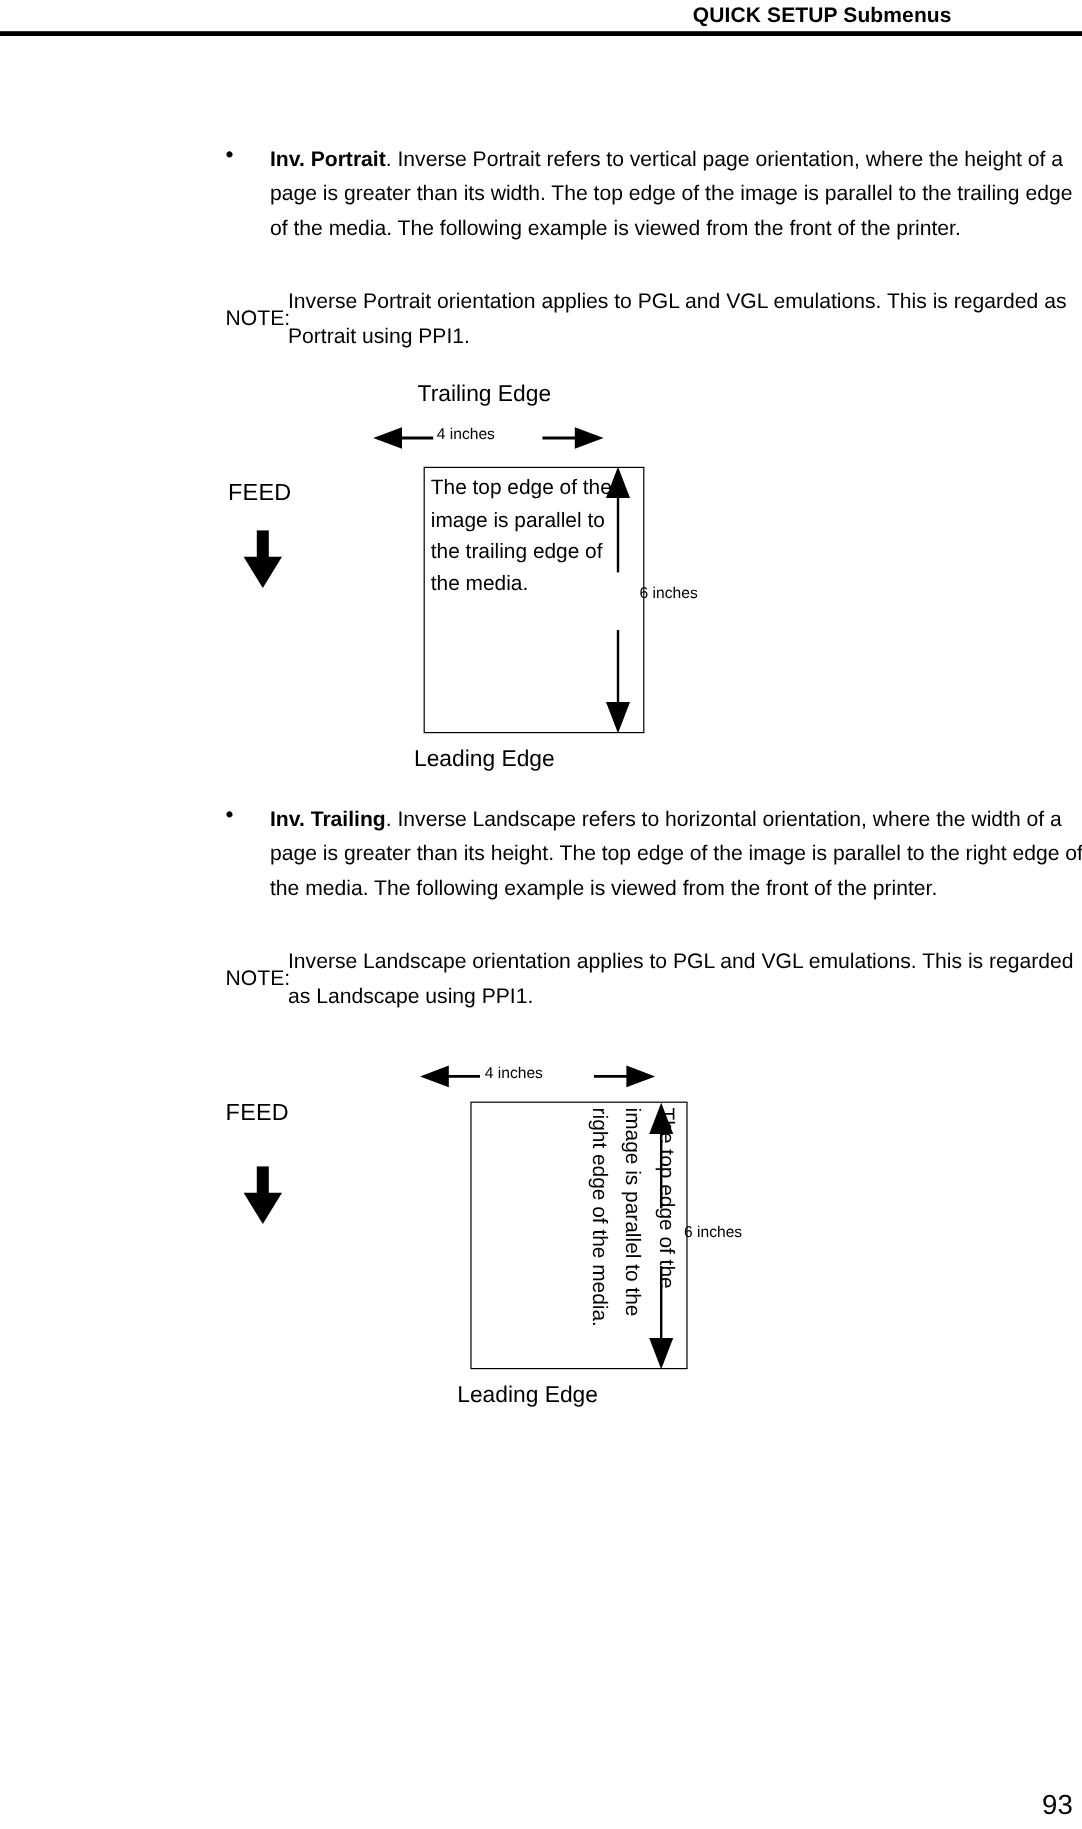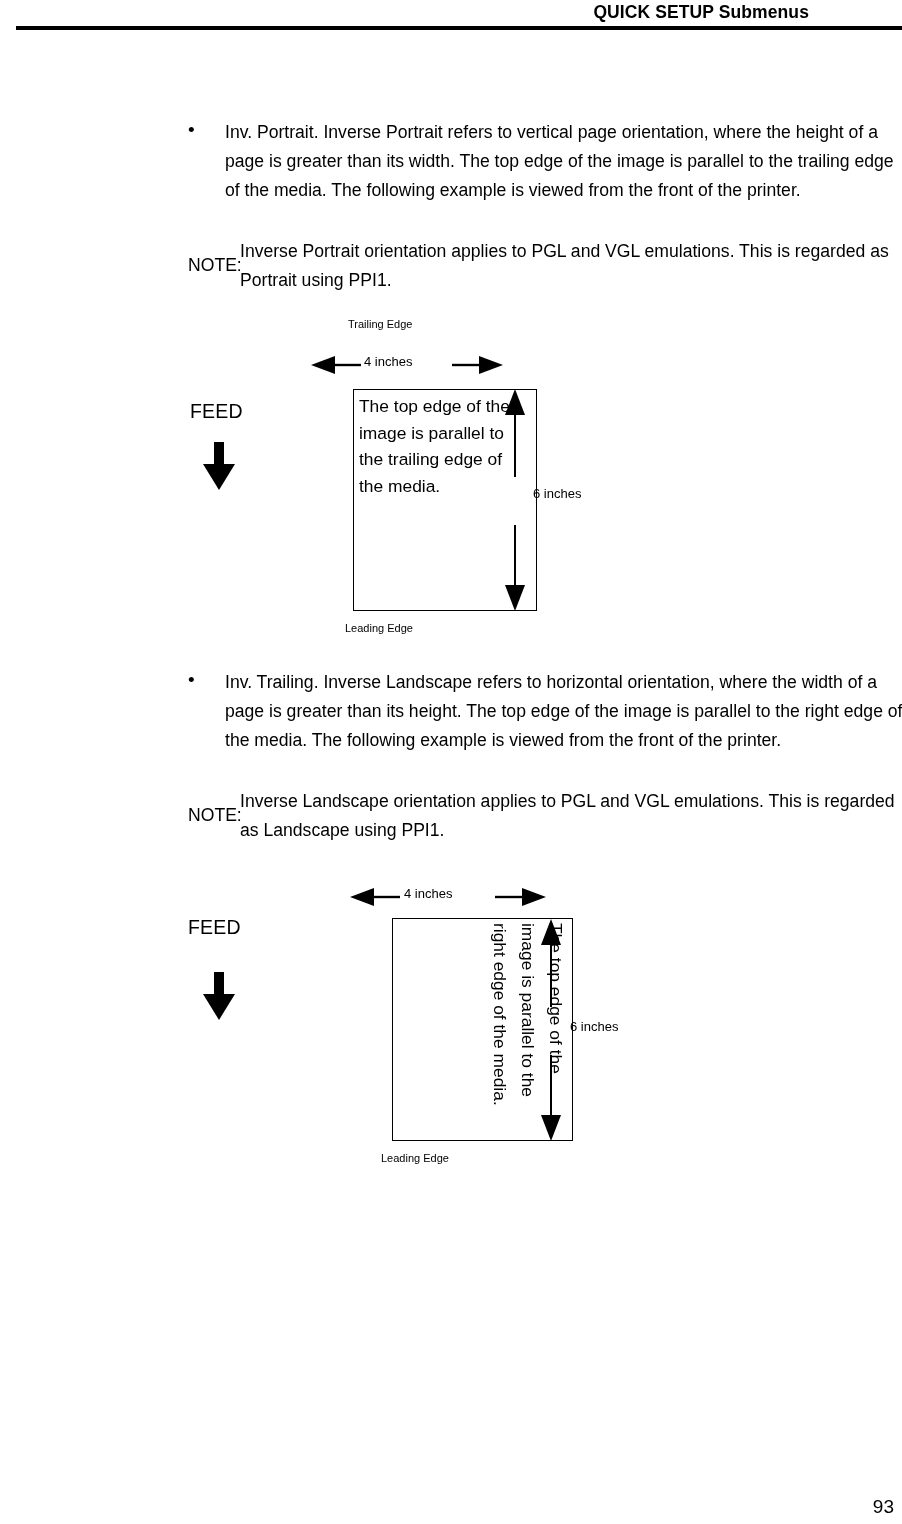--- a/index.html
+++ b/index.html
@@ -13,21 +13,21 @@
     position: relative;
     font-family: "Liberation Sans", sans-serif;
     color: #000000;
     overflow: hidden;
   }
 
   
   .page-header {
     position: absolute;
     top: 0px;
-    left: 16px;
+    left: 0px;
     width: 794px;
     height: 30px;
     border-radius: 12px;
   }
   .header-title {
     position: absolute;
     right: 1px;
     top: 2px;
     font-size: 17.5px;
     font-weight: bold;
@@ -53,21 +53,21 @@
     top: 2px;
     font-size: 19px;
     line-height: 1;
   }
   .bullet-text {
     margin-left: 37px;
     font-size: 17.6px;
     line-height: 29.2px;
     text-align: left;
   }
-  .bullet-text b { font-weight: normal; }
+  .bullet-text b { font-weight: bold; }
 
   .note-block {
     position: absolute;
     left: 188px;
     width: 716px;
     font-size: 17.6px;
     line-height: 29.2px;
   }
   .note-label {
     position: absolute;
@@ -84,21 +84,21 @@
   .diagram {
     position: absolute;
   }
   .dim-label {
     position: absolute;
     font-size: 13px;
     white-space: nowrap;
   }
   .edge-label {
     position: absolute;
-    font-size: 11px;
+    font-size: 19px;
     white-space: nowrap;
   }
   .feed-label {
     position: absolute;
     font-size: 19.5px;
     white-space: nowrap;
     letter-spacing: 0.2px;
     text-align: center;
   }
   .media-box {
@@ -127,21 +127,21 @@
     height: 196px;
     line-height: 28px;
   }
   svg.arrow { position: absolute; overflow: visible; }
 
   
   .page-number {
     position: absolute;
     right: 8px;
     bottom: 6px;
-    font-size: 19px;
+    font-size: 23px;
     margin-top: 19px;
   }
 </style>
 </head>
 <body>
 
 <div class="page-header">
   <div class="header-title">QUICK SETUP Submenus</div>
   <div class="header-rule"></div>
 </div>

